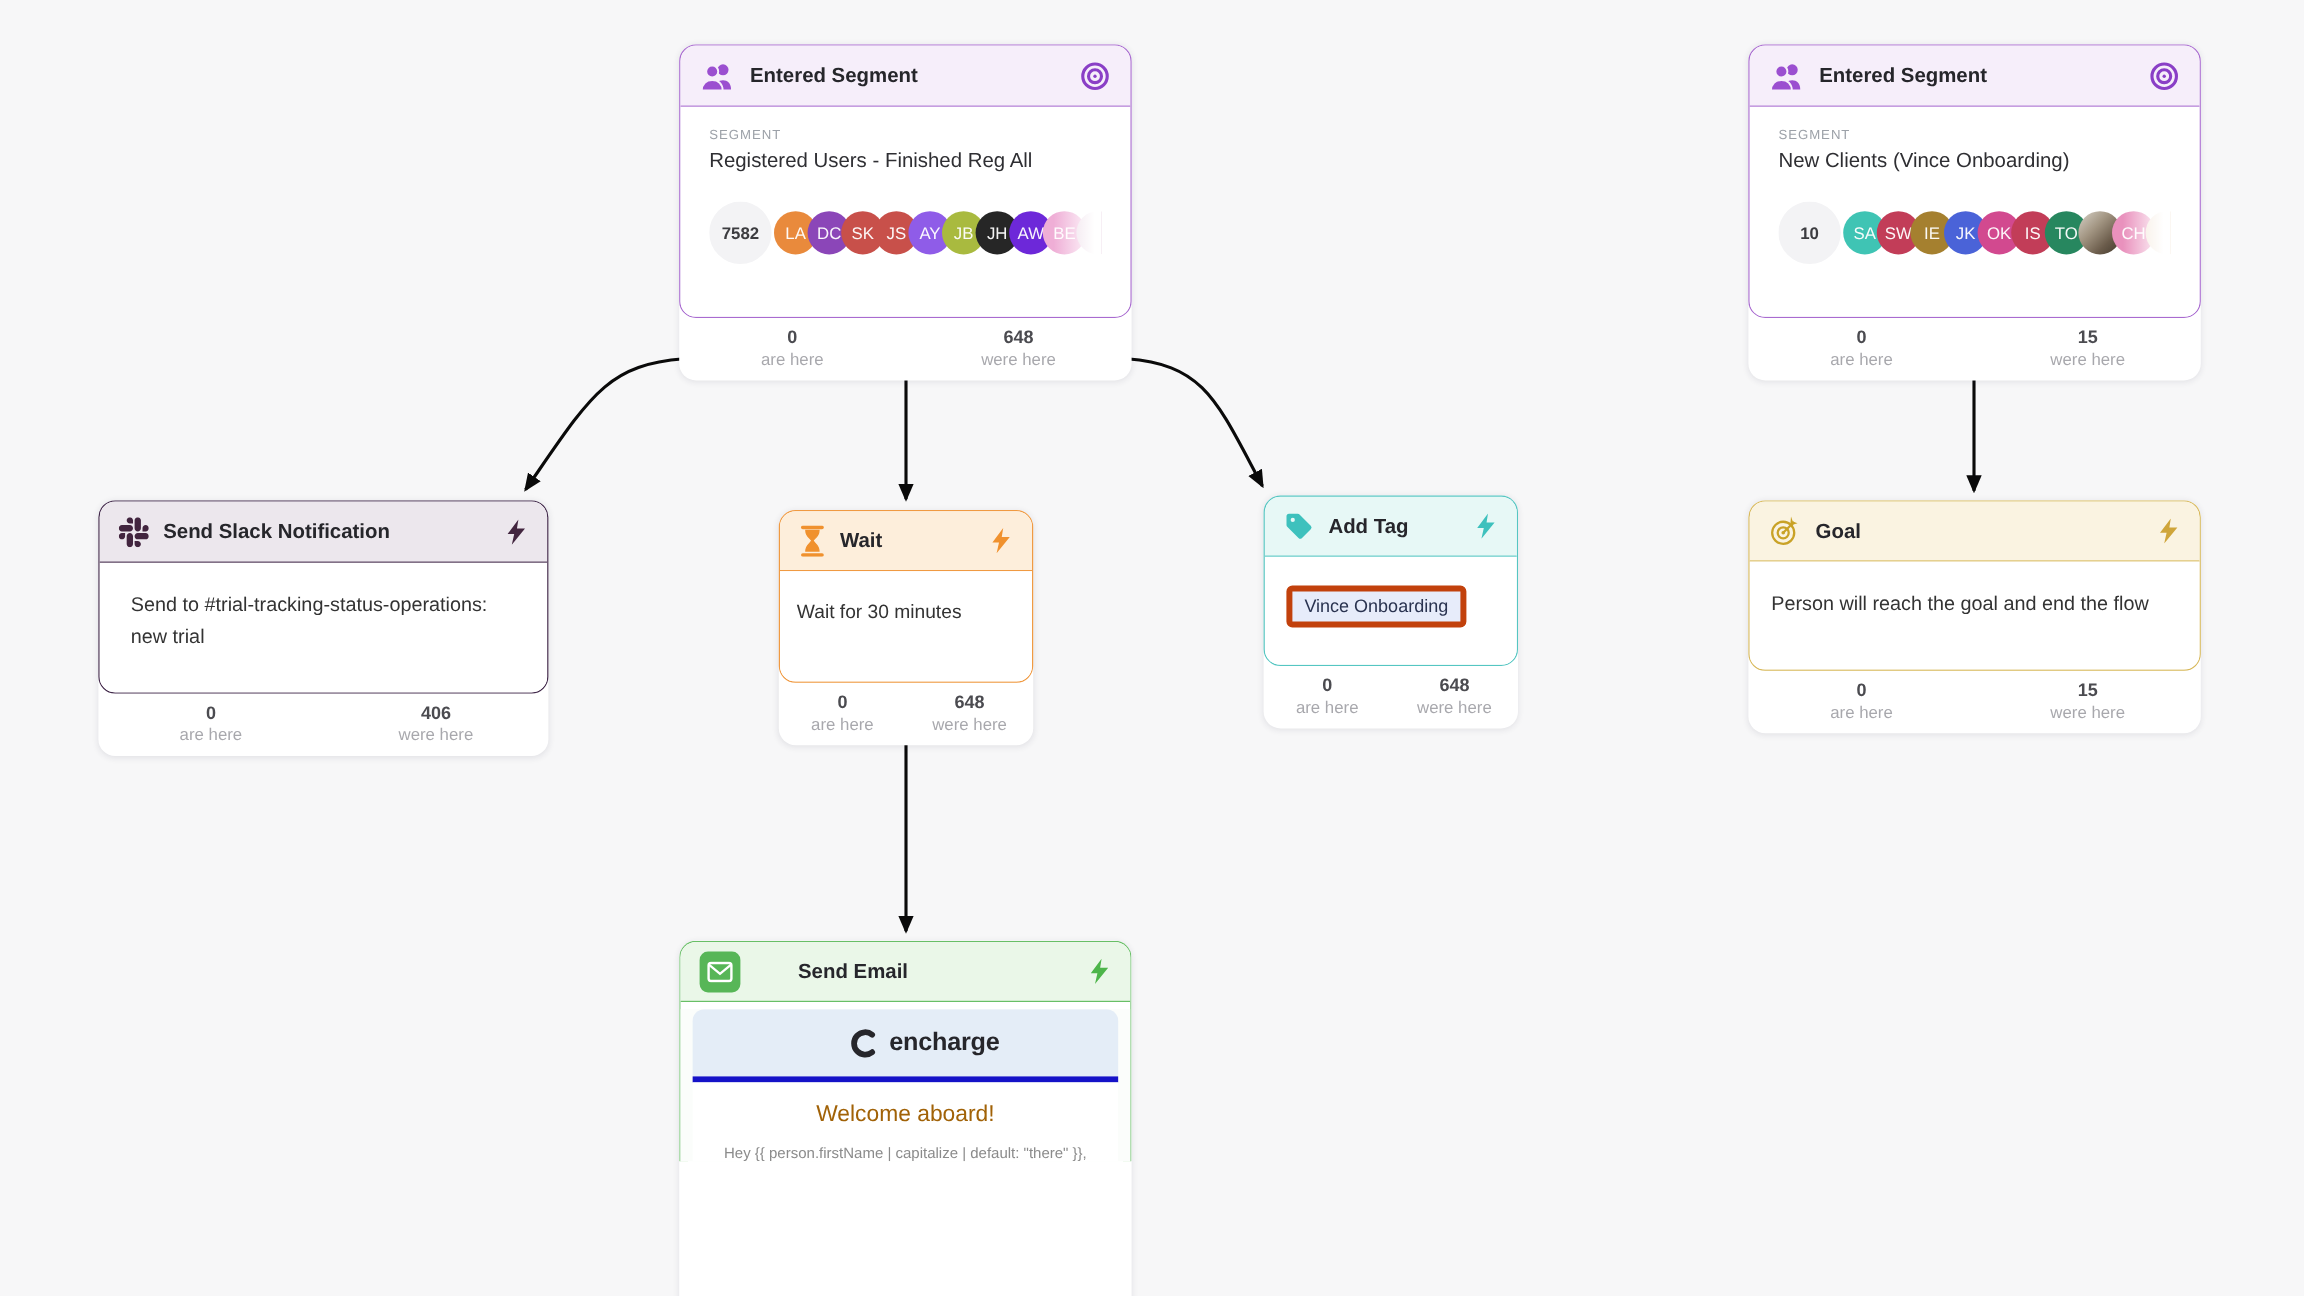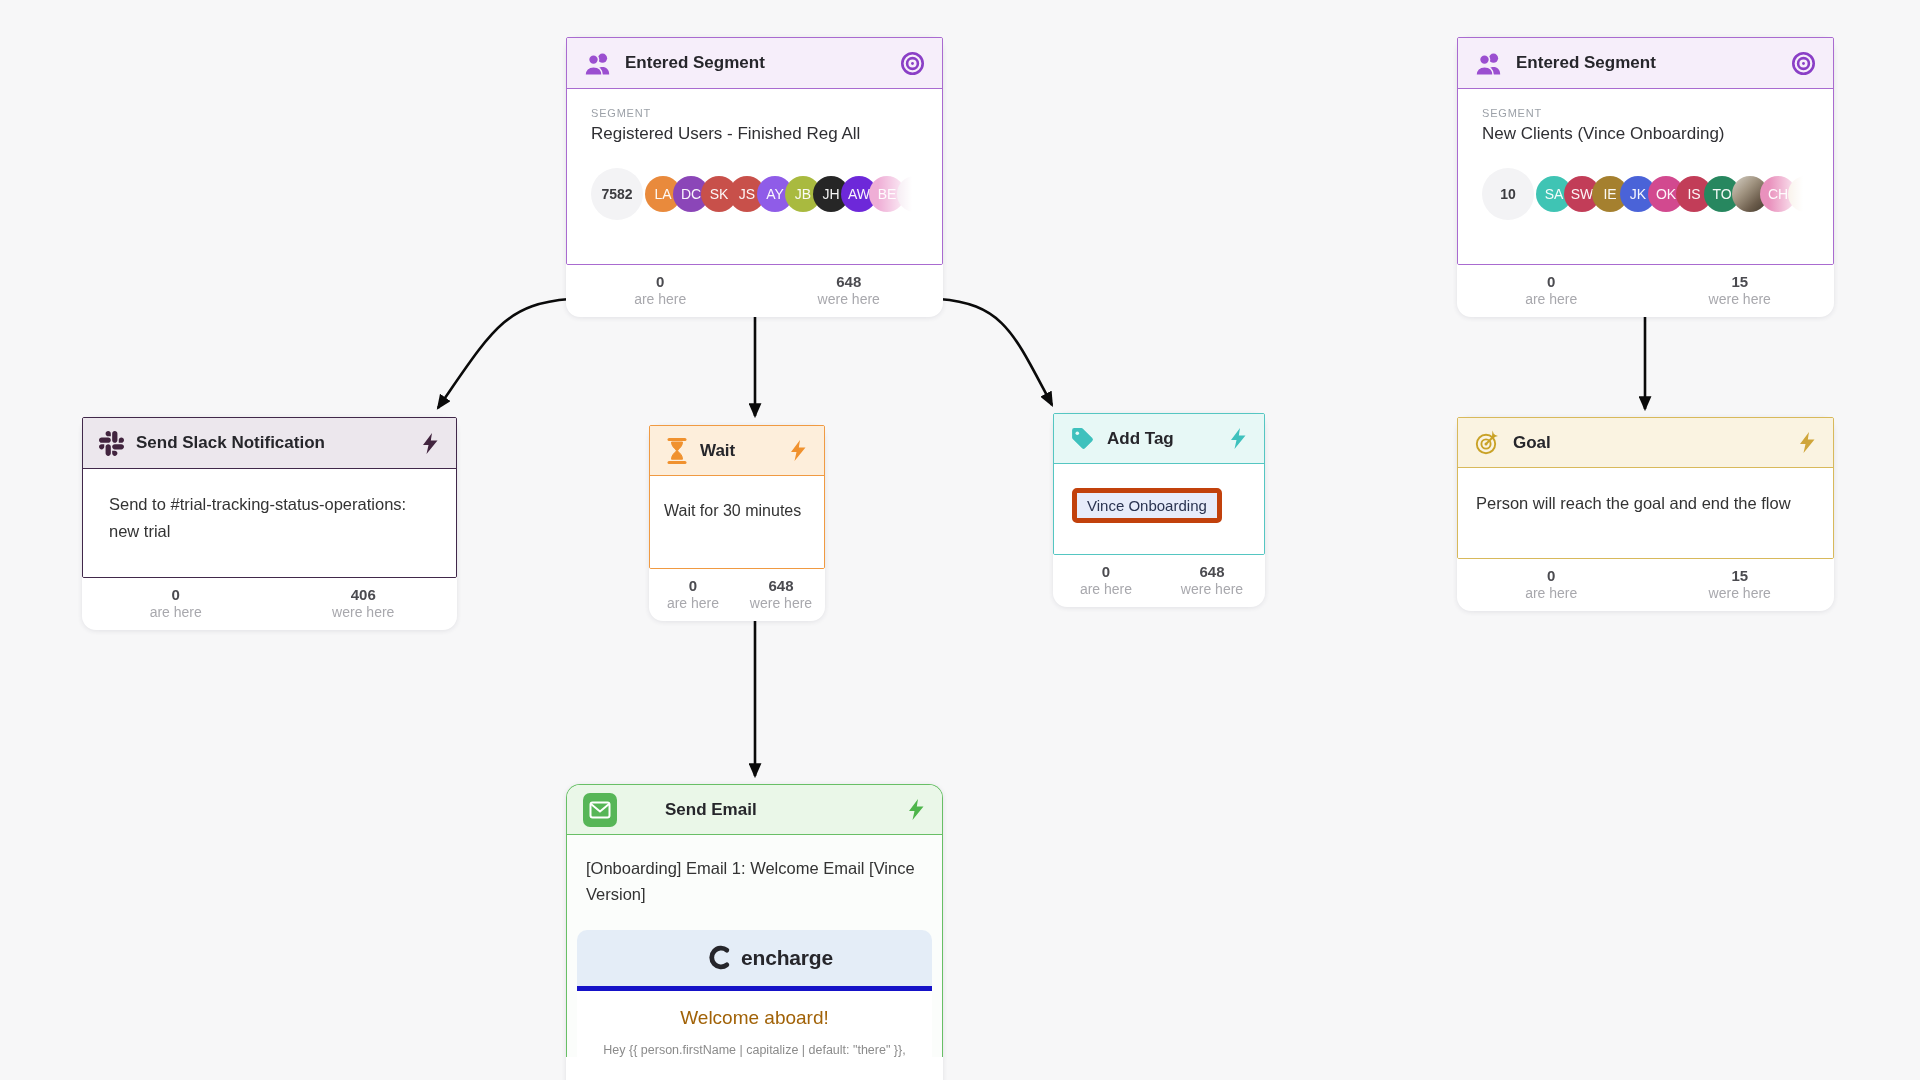--- a/index.html
+++ b/index.html
@@ -6,21 +6,21 @@
   html,body { width:1920px; height:1080px; overflow:hidden; }
   body {
     background:#f7f7f8;
     font-family:"Liberation Sans", sans-serif;
     position:relative;
     color:#2a2a2e;
   }
   #edges { position:absolute; inset:0; z-index:1; }
   .node { position:absolute; z-index:2; background:#fff; border-radius:14px;
           box-shadow:0 1px 5px rgba(40,40,70,.10); }
-  .card { border:1.5px solid; border-radius:2px; overflow:hidden; background:#fff; }
+  .card { border:1.5px solid; border-radius:14px; overflow:hidden; background:#fff; }
   .hdr { height:51px; display:flex; align-items:center; gap:12px; padding:0 16px;
          border-bottom:1.5px solid; }
   .hdr .title { font-size:17px; font-weight:700; color:#26262b; }
   .hdr .spacer { margin-left:auto; display:flex; align-items:center; }
   .body { background:#fff; }
   .stats { display:flex; padding:8px 0 10px; }
   .stat { flex:1; text-align:center; }
   .stat .val { font-size:15px; font-weight:700; color:#4b4b50; }
   .stat .lbl { font-size:14px; color:#a8a8ad; margin-top:1px; }
 
@@ -227,21 +227,21 @@
       <div class="val">0</div>
       <div class="lbl">are here</div>
     </div>
     <div class="stat">
       <div class="val">406</div>
       <div class="lbl">were here</div>
     </div>
   </div>
 </div>
 
-<div class="node wait" style="left:649px; top:425px; width:176px;">
+<div class="node wait" style="left:649px; top:425px; width:212px;">
   <div class="card">
     <div class="hdr">
       <span>
         <svg width="22" height="26" viewBox="0 0 22 26">
           <g fill="#f0912e" stroke="#f0912e">
             <line x1="3" y1="1.5" x2="19" y2="1.5" stroke-width="3" stroke-linecap="round"></line>
             <line x1="3" y1="24.5" x2="19" y2="24.5" stroke-width="3" stroke-linecap="round"></line>
             <path d="M5.5 4 h11 c0 4.6-3.4 6.3-4.6 8-0.3.4-.3.8 0 1.2 1.2 1.7 4.6 3.4 4.6 8 h-11 c0-4.6 3.4-6.3 4.6-8 .3-.4.3-.8 0-1.2-1.2-1.7-4.6-3.4-4.6-8z" stroke-width="1"></path>
           </g>
         </svg>
@@ -342,21 +342,20 @@
         </svg>
       </span>
       <span class="title">Send Email</span>
       <span class="spacer">
         <svg width="19" height="21" viewBox="0 0 19 21">
             <polygon points="11,0 2,12 7.5,12 5.5,21 16.5,7.5 9.8,7.5" fill="#4db54a"></polygon>
           </svg>
       </span>
     </div>
     <div class="body">
-      <div class="email-desc">[Onboarding] Email 1: Welcome Email [Vince Version]</div>
       <div class="preview">
         <div class="preview-head">
           <span>
             <svg width="27" height="27" viewBox="0 0 27 27">
               <path d="M19.8 6.2 A9.3 9.3 0 1 0 19.8 20.8" fill="none" stroke="#26262b" stroke-width="4.8" stroke-linecap="round"></path>
             </svg>
           </span>
           <span class="brand-text">encharge</span>
         </div>
         <div class="preview-rule"></div>

